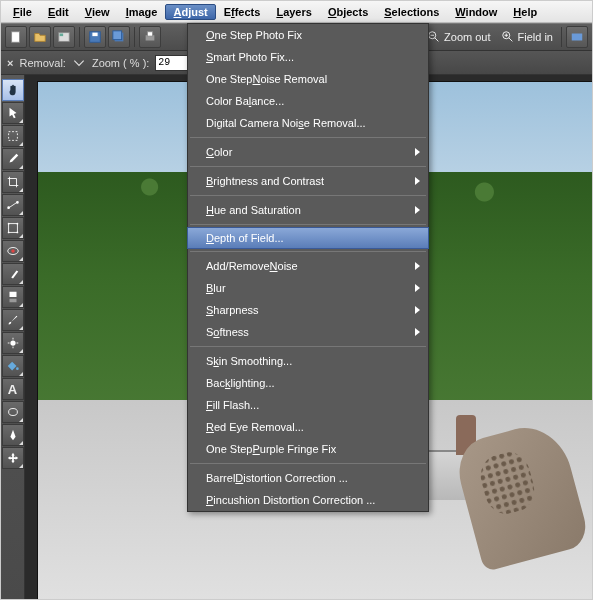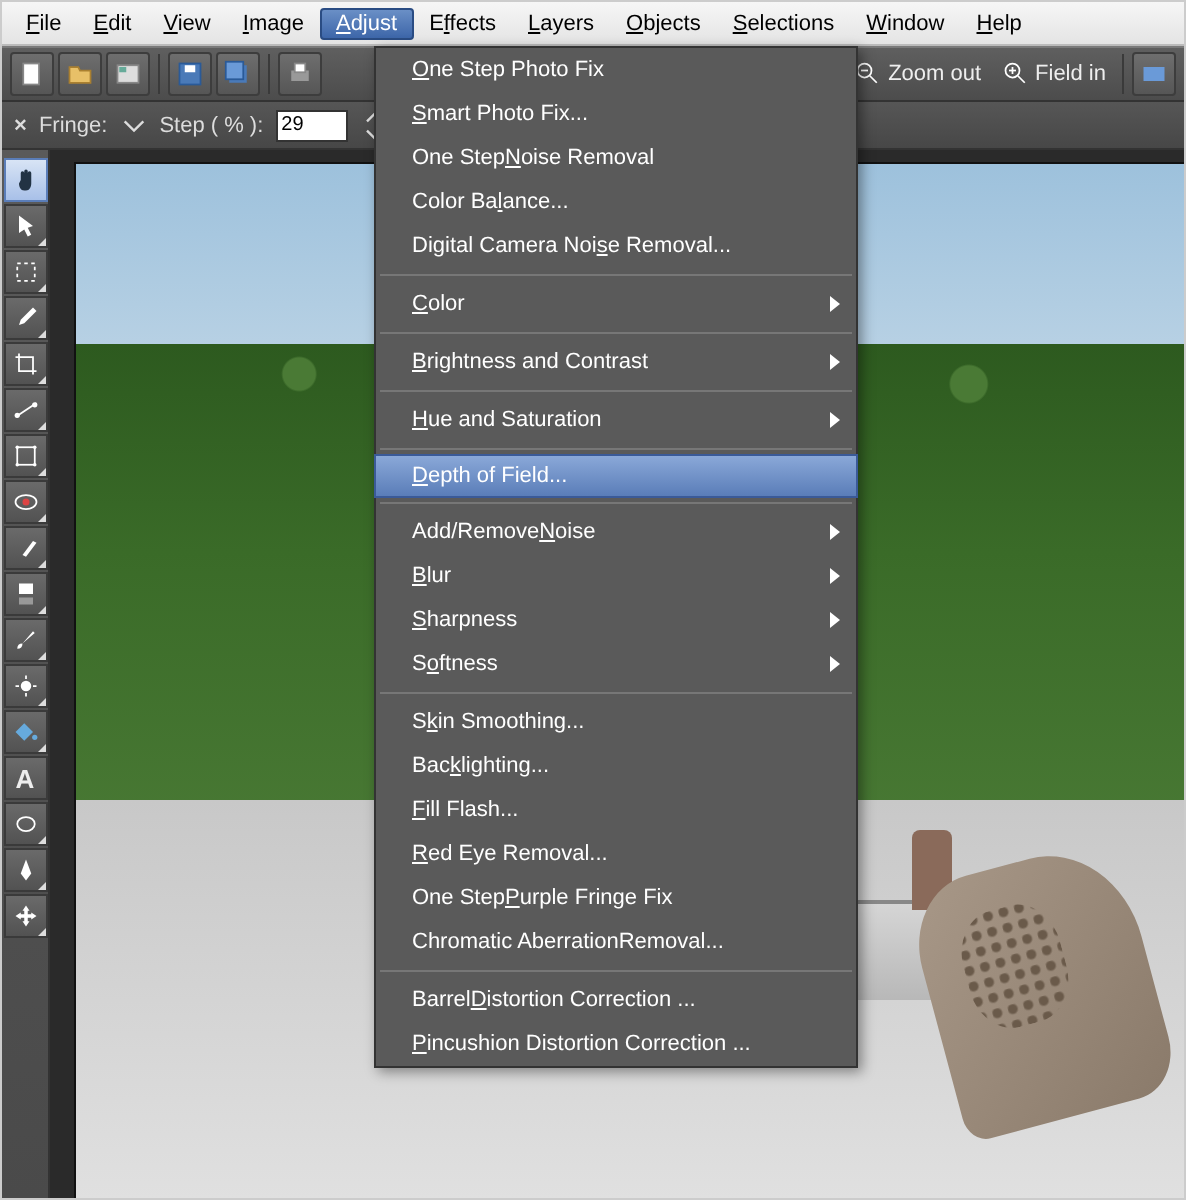--- a/index.html
+++ b/index.html
@@ -1,27 +1,27 @@
 <!DOCTYPE html>
 <html><head>
 <meta charset="utf-8">
 <style>
 * { margin:0; padding:0; box-sizing:border-box; font-family:"Segoe UI",Tahoma,sans-serif; font-size:11px; user-select:none; }
 body { background:#fff; width:593px; height:600px; overflow:hidden; position:relative; }
 .app { position:absolute; top:0; left:0; width:593px; height:600px; background:#616161; border:1px solid #ccc; }
-.menubar { height:22px; background:linear-gradient(#f6f6f6,#e4e4e4); display:flex; align-items:center; padding:0 4px; border-bottom:1px solid #bbb; }
+.menubar { height:22px; background:linear-gradient(#f6f6f6,#e4e4e4); display:flex; align-items:center; padding:0 4px; border-bottom:1px solid #bbb;font-weight:bold; }
 .menubar .mi { padding:2px 8px; color:#000; cursor:default; }
 .menubar .mi.active { background:linear-gradient(#6a8fc6,#3d66a9); color:#fff; border:1px solid #2a4c83; border-radius:2px; padding:1px 7px; }
 .menubar .mi .ul { text-decoration:underline; }
 .toolbar { height:28px; background:linear-gradient(#5f5f5f,#4c4c4c); border-top:1px solid #7a7a7a; border-bottom:1px solid #333; display:flex; align-items:center; padding:3px 4px; gap:2px; }
 .tbtn { width:22px; height:22px; background:linear-gradient(#6e6e6e,#565656); border:1px solid #3d3d3d; border-radius:2px; display:flex; align-items:center; justify-content:center; color:#eee; font-size:12px; }
 .tdiv { width:1px; height:20px; background:#3a3a3a; margin:0 2px; }
 .ttext { color:#eee; padding:0 4px; display:flex; align-items:center; gap:3px; }
 .optbar { height:24px; background:linear-gradient(#565656,#474747); border-bottom:1px solid #333; display:flex; align-items:center; padding:0 6px; gap:6px; color:#ddd; }
-.optbar input { width:36px; height:16px; background:#fff; border:1px solid #333; font-size:10px; padding:0 2px; color:#000; }
+.optbar input { width:36px; height:16px; background:#fff; border:1px solid #333; font-size:10px; padding:0 2px; color:#000;font-family:Liberation Mono, monospace; }
 .optbar .hand { width:18px; height:18px; background:#5a5a5a; border:1px solid #333; display:flex; align-items:center; justify-content:center; }
 .content { position:absolute; top:74px; left:0; right:0; bottom:0; display:flex; }
 .toolbox { width:24px; background:linear-gradient(#5a5a5a,#4a4a4a); border-right:1px solid #333; display:flex; flex-direction:column; padding-top:4px; gap:1px; }
 .tool { width:22px; height:22px; margin:0 auto; background:linear-gradient(#6a6a6a,#525252); border:1px solid #3a3a3a; display:flex; align-items:center; justify-content:center; position:relative; color:#eee; font-size:11px; }
 .tool.sel { background:linear-gradient(#d8e4f5,#a8c0e8); border:1px solid #5a7db8; color:#123; }
 .tool .tri { position:absolute; right:0; bottom:0; width:0; height:0; border-left:4px solid transparent; border-bottom:4px solid #ddd; }
 .canvaswrap { flex:1; background:#2a2a2a; position:relative; overflow:hidden; }
 .doc { position:absolute; top:6px; left:12px; width:560px; height:520px; background:#8ab4d4; border:1px solid #111; }
 .sky { position:absolute; top:0; left:0; right:0; height:140px; background:linear-gradient(#9dc1dc,#c5d9e8); }
 .trees { position:absolute; top:90px; left:0; right:0; height:260px; background:linear-gradient(#2d5a1f,#3a6b28 40%,#4a7a35); }
@@ -116,25 +116,25 @@
     <div class="tdiv"></div>
     <div class="tbtn">
         <svg viewBox="0 0 16 16">
           <rect x="2" y="4" width="12" height="8" fill="#6a9ad8"></rect>
         </svg>
       </div>
   </div>
 
   <div class="optbar">
     <span style="color:#ddd;font-weight:bold;">×</span>
-    <span>Fringe:</span>
+    <span>Removal:</span>
     <svg viewBox="0 0 12 12" width="10" height="10">
         <path d="M2 4l4 4 4-4" fill="none" stroke="#ddd"></path>
       </svg>
-    <span>Step ( % ):</span>
+    <span>Zoom ( % ):</span>
     <input value="29" style="">
     <svg viewBox="0 0 8 12" width="8" height="12">
         <path d="M1 4l3-3 3 3M1 8l3 3 3-3" fill="none" stroke="#ddd"></path>
       </svg>
     <div class="hand">
         <svg viewBox="0 0 16 16">
           <path d="M5 8V4a1 1 0 012 0v3V3a1 1 0 012 0v4V4a1 1 0 012 0v6c0 2-1 4-3 4H7c-2 0-3-2-3-4l1-2z" fill="#fff"></path>
         </svg>
       </div>
     <span style="color:#ddd;">▾</span>
@@ -281,19 +281,18 @@
       <div class="ditem">Add/Remove <span class="ul">N</span>oise<span class="arrow"></span></div>
       <div class="ditem"><span class="ul">B</span>lur<span class="arrow"></span></div>
       <div class="ditem"><span class="ul">S</span>harpness<span class="arrow"></span></div>
       <div class="ditem">S<span class="ul">o</span>ftness<span class="arrow"></span></div>
       <div class="dsep"></div>
       <div class="ditem">S<span class="ul">k</span>in Smoothing...</div>
       <div class="ditem">Bac<span class="ul">k</span>lighting...</div>
       <div class="ditem"><span class="ul">F</span>ill Flash...</div>
       <div class="ditem"><span class="ul">R</span>ed Eye Removal...</div>
       <div class="ditem">One Step <span class="ul">P</span>urple Fringe Fix</div>
-      <div class="ditem">Chromatic Aberration<span class="ul"> </span>Removal...</div>
       <div class="dsep"></div>
       <div class="ditem">Barrel <span class="ul">D</span>istortion Correction ...</div>
       <div class="ditem"><span class="ul">P</span>incushion Distortion Correction ...</div>
     </div>
 
 </div>
 
 </body></html>

